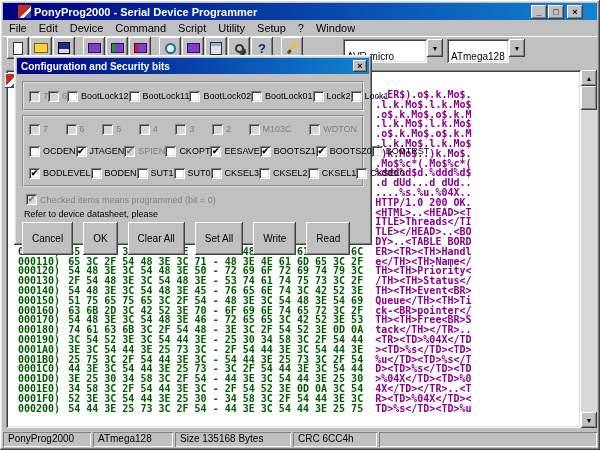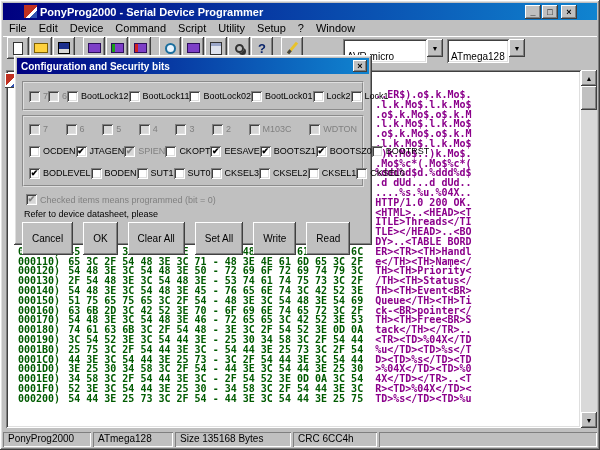--- a/index.html
+++ b/index.html
@@ -9,21 +9,21 @@
        inset -2px -2px #808080,inset 2px 2px #dfdfdf;}
   .out-sm{background:#c0c0c0;box-shadow:inset -1px -1px #404040,inset 1px 1px #fff,
        inset -2px -2px #808080;}
   .field{background:#fff;box-shadow:inset 1px 1px #808080,inset -1px -1px #fff,
        inset 2px 2px #404040,inset -2px -2px #dfdfdf;}
 
   #window{position:relative;width:600px;height:450px;}
   
   .titlebar{position:absolute;left:3px;top:3px;right:3px;height:17px;
     background:linear-gradient(to right,#000080,#1084d0);
-    display:flex;align-items:center;padding:0 20px;}
+    display:flex;align-items:center;padding:0 14px;}
   .app-icon{width:13px;height:13px;margin:0 3px 0 1px;
     background:linear-gradient(135deg,#c03020 55%,#fff 55% 70%,#3050b0 70%);}
   .title-text{flex:1;color:#fff;font-size:11px;font-weight:bold;white-space:nowrap;}
   .tbtn{width:16px;height:14px;margin-left:1px;display:flex;align-items:center;
     justify-content:center;font-size:9px;font-weight:bold;color:#000;}
   .tbtn span{line-height:8px;}
   
   .menubar{position:absolute;left:3px;top:20px;right:3px;height:15px;
     display:flex;align-items:center;font-size:11px;}
   .menu-item{padding:0 6px;}
@@ -224,20 +224,21 @@
         <div class="hexrow" data-name="hex-row"><span class="addr" data-name="hex-address">000100)</span><span class="bytes" data-name="hex-bytes">45 52 3E 3C 54 52 3E 3C - 54 48 3E 48 61 6E 64 6C</span><span class="ascii" data-name="hex-ascii">ER&gt;&lt;TR&gt;&lt;TH&gt;Handl</span></div>
         <div class="hexrow" data-name="hex-row"><span class="addr" data-name="hex-address">000110)</span><span class="bytes" data-name="hex-bytes">65 3C 2F 54 48 3E 3C 71 - 48 3E 4E 61 6D 65 3C 2F</span><span class="ascii" data-name="hex-ascii">e&lt;/TH&gt;&lt;TH&gt;Name&lt;/</span></div>
         <div class="hexrow" data-name="hex-row"><span class="addr" data-name="hex-address">000120)</span><span class="bytes" data-name="hex-bytes">54 48 3E 3C 54 48 3E 50 - 72 69 6F 72 69 74 79 3C</span><span class="ascii" data-name="hex-ascii">TH&gt;&lt;TH&gt;Priority&lt;</span></div>
         <div class="hexrow" data-name="hex-row"><span class="addr" data-name="hex-address">000130)</span><span class="bytes" data-name="hex-bytes">2F 54 48 3E 3C 54 48 3E - 53 74 61 74 75 73 3C 2F</span><span class="ascii" data-name="hex-ascii">/TH&gt;&lt;TH&gt;Status&lt;/</span></div>
         <div class="hexrow" data-name="hex-row"><span class="addr" data-name="hex-address">000140)</span><span class="bytes" data-name="hex-bytes">54 48 3E 3C 54 48 3E 45 - 76 65 6E 74 3C 42 52 3E</span><span class="ascii" data-name="hex-ascii">TH&gt;&lt;TH&gt;Event&lt;BR&gt;</span></div>
         <div class="hexrow" data-name="hex-row"><span class="addr" data-name="hex-address">000150)</span><span class="bytes" data-name="hex-bytes">51 75 65 75 65 3C 2F 54 - 48 3E 3C 54 48 3E 54 69</span><span class="ascii" data-name="hex-ascii">Queue&lt;/TH&gt;&lt;TH&gt;Ti</span></div>
         <div class="hexrow" data-name="hex-row"><span class="addr" data-name="hex-address">000160)</span><span class="bytes" data-name="hex-bytes">63 6B 2D 3C 42 52 3E 70 - 6F 69 6E 74 65 72 3C 2F</span><span class="ascii" data-name="hex-ascii">ck-&lt;BR&gt;pointer&lt;/</span></div>
         <div class="hexrow" data-name="hex-row"><span class="addr" data-name="hex-address">000170)</span><span class="bytes" data-name="hex-bytes">54 48 3E 3C 54 48 3E 46 - 72 65 65 3C 42 52 3E 53</span><span class="ascii" data-name="hex-ascii">TH&gt;&lt;TH&gt;Free&lt;BR&gt;S</span></div>
         <div class="hexrow" data-name="hex-row"><span class="addr" data-name="hex-address">000180)</span><span class="bytes" data-name="hex-bytes">74 61 63 6B 3C 2F 54 48 - 3E 3C 2F 54 52 3E 0D 0A</span><span class="ascii" data-name="hex-ascii">tack&lt;/TH&gt;&lt;/TR&gt;..</span></div>
         <div class="hexrow" data-name="hex-row"><span class="addr" data-name="hex-address">000190)</span><span class="bytes" data-name="hex-bytes">3C 54 52 3E 3C 54 44 3E - 25 30 34 58 3C 2F 54 44</span><span class="ascii" data-name="hex-ascii">&lt;TR&gt;&lt;TD&gt;%04X&lt;/TD</span></div>
+        <div class="hexrow" data-name="hex-row"><span class="addr" data-name="hex-address">0001A0)</span><span class="bytes" data-name="hex-bytes">3E 3C 54 44 3E 25 73 3C - 2F 54 44 3E 3C 54 44 3E</span><span class="ascii" data-name="hex-ascii">&gt;&lt;TD&gt;%s&lt;/TD&gt;&lt;TD&gt;</span></div>
         <div class="hexrow" data-name="hex-row"><span class="addr" data-name="hex-address">0001B0)</span><span class="bytes" data-name="hex-bytes">25 75 3C 2F 54 44 3E 3C - 54 44 3E 25 73 3C 2F 54</span><span class="ascii" data-name="hex-ascii">%u&lt;/TD&gt;&lt;TD&gt;%s&lt;/T</span></div>
         <div class="hexrow" data-name="hex-row"><span class="addr" data-name="hex-address">0001C0)</span><span class="bytes" data-name="hex-bytes">44 3E 3C 54 44 3E 25 73 - 3C 2F 54 44 3E 3C 54 44</span><span class="ascii" data-name="hex-ascii">D&gt;&lt;TD&gt;%s&lt;/TD&gt;&lt;TD</span></div>
         <div class="hexrow" data-name="hex-row"><span class="addr" data-name="hex-address">0001D0)</span><span class="bytes" data-name="hex-bytes">3E 25 30 34 58 3C 2F 54 - 44 3E 3C 54 44 3E 25 30</span><span class="ascii" data-name="hex-ascii">&gt;%04X&lt;/TD&gt;&lt;TD&gt;%0</span></div>
         <div class="hexrow" data-name="hex-row"><span class="addr" data-name="hex-address">0001E0)</span><span class="bytes" data-name="hex-bytes">34 58 3C 2F 54 44 3E 3C - 2F 54 52 3E 0D 0A 3C 54</span><span class="ascii" data-name="hex-ascii">4X&lt;/TD&gt;&lt;/TR&gt;..&lt;T</span></div>
         <div class="hexrow" data-name="hex-row"><span class="addr" data-name="hex-address">0001F0)</span><span class="bytes" data-name="hex-bytes">52 3E 3C 54 44 3E 25 30 - 34 58 3C 2F 54 44 3E 3C</span><span class="ascii" data-name="hex-ascii">R&gt;&lt;TD&gt;%04X&lt;/TD&gt;&lt;</span></div>
         <div class="hexrow" data-name="hex-row"><span class="addr" data-name="hex-address">000200)</span><span class="bytes" data-name="hex-bytes">54 44 3E 25 73 3C 2F 54 - 44 3E 3C 54 44 3E 25 75</span><span class="ascii" data-name="hex-ascii">TD&gt;%s&lt;/TD&gt;&lt;TD&gt;%u</span></div>
       </div>
   </div>
   <div class="corner-icon" data-name="buffer-document-icon"></div>
 

